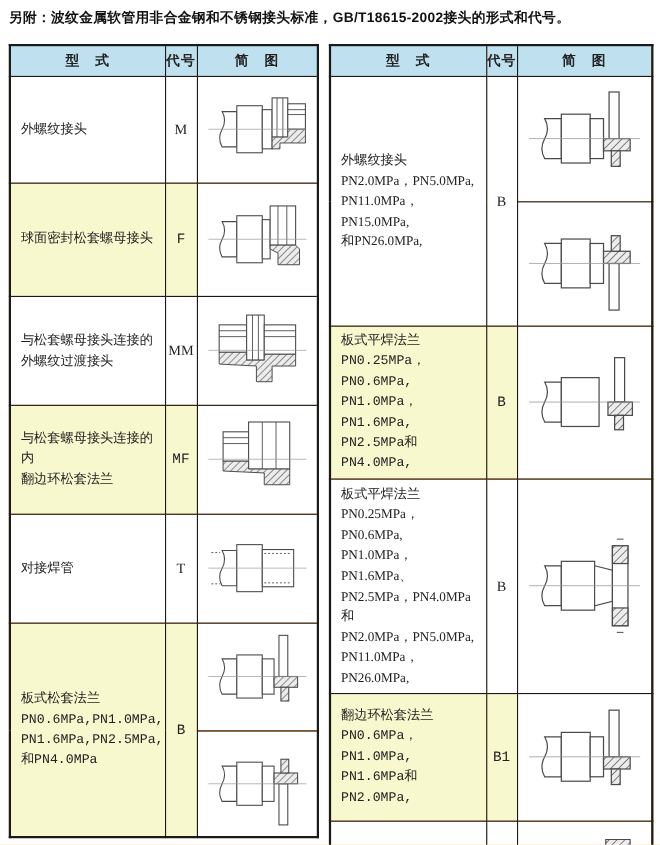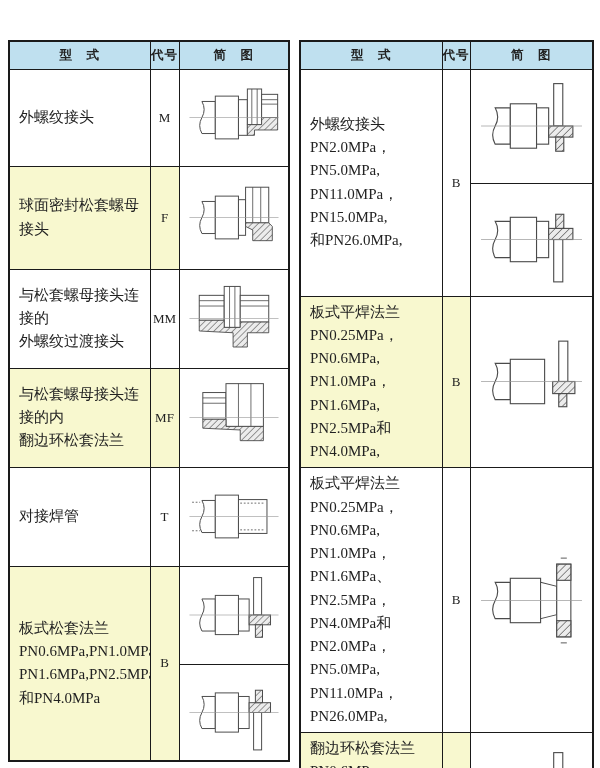--- a/index.html
+++ b/index.html
@@ -24,33 +24,34 @@
   table.fit th,table.fit td{
     border:1px solid #1a1a1a;padding:0;overflow:hidden;vertical-align:middle;
   }
   th.hdr{
     background:var(--header-bg,#bfe0ef);
     font-size:12.5px;font-weight:600;color:#222;text-align:center;
     letter-spacing:1px;
   }
   td.c-type{text-align:left;}
   td.c-type .type-text{
-    padding:4px 6px 4px 9px;font-size:15px;line-height:1.55;
+    padding:4px 6px 4px 9px;font-size:12px;line-height:1.55;
     white-space:pre-line;color:#222;
   }
   td.c-code{text-align:center;font-size:13px;color:#222;}
   td.c-diag{background:#fff;text-align:center;}
   td.c-diag svg{display:block;margin:0 auto;}
-  .bg-y{background:var(--row-yellow,#f8f8cf);}
+  .bg-y{background:var(--row-yellow,#f8f8cf);font-family:Liberation Mono, monospace;}
   .bg-w{background:#ffffff;}
 </style>
 </head>
 <body>
 
 <div class="page">
+  <div class="title">另附：波纹金属软管用非合金钢和不锈钢接头标准，GB/T18615-2002接头的形式和代号。</div>
   <table class="fit" id="tbl-left">
       <colgroup>
         <col style="width: 141px;">
         <col style="width: 29px;">
         <col style="width: 110px;">
       </colgroup>
       <thead>
         <tr style="height: 28px;">
           <th class="hdr">型　式</th>
           <th class="hdr">代号</th>

